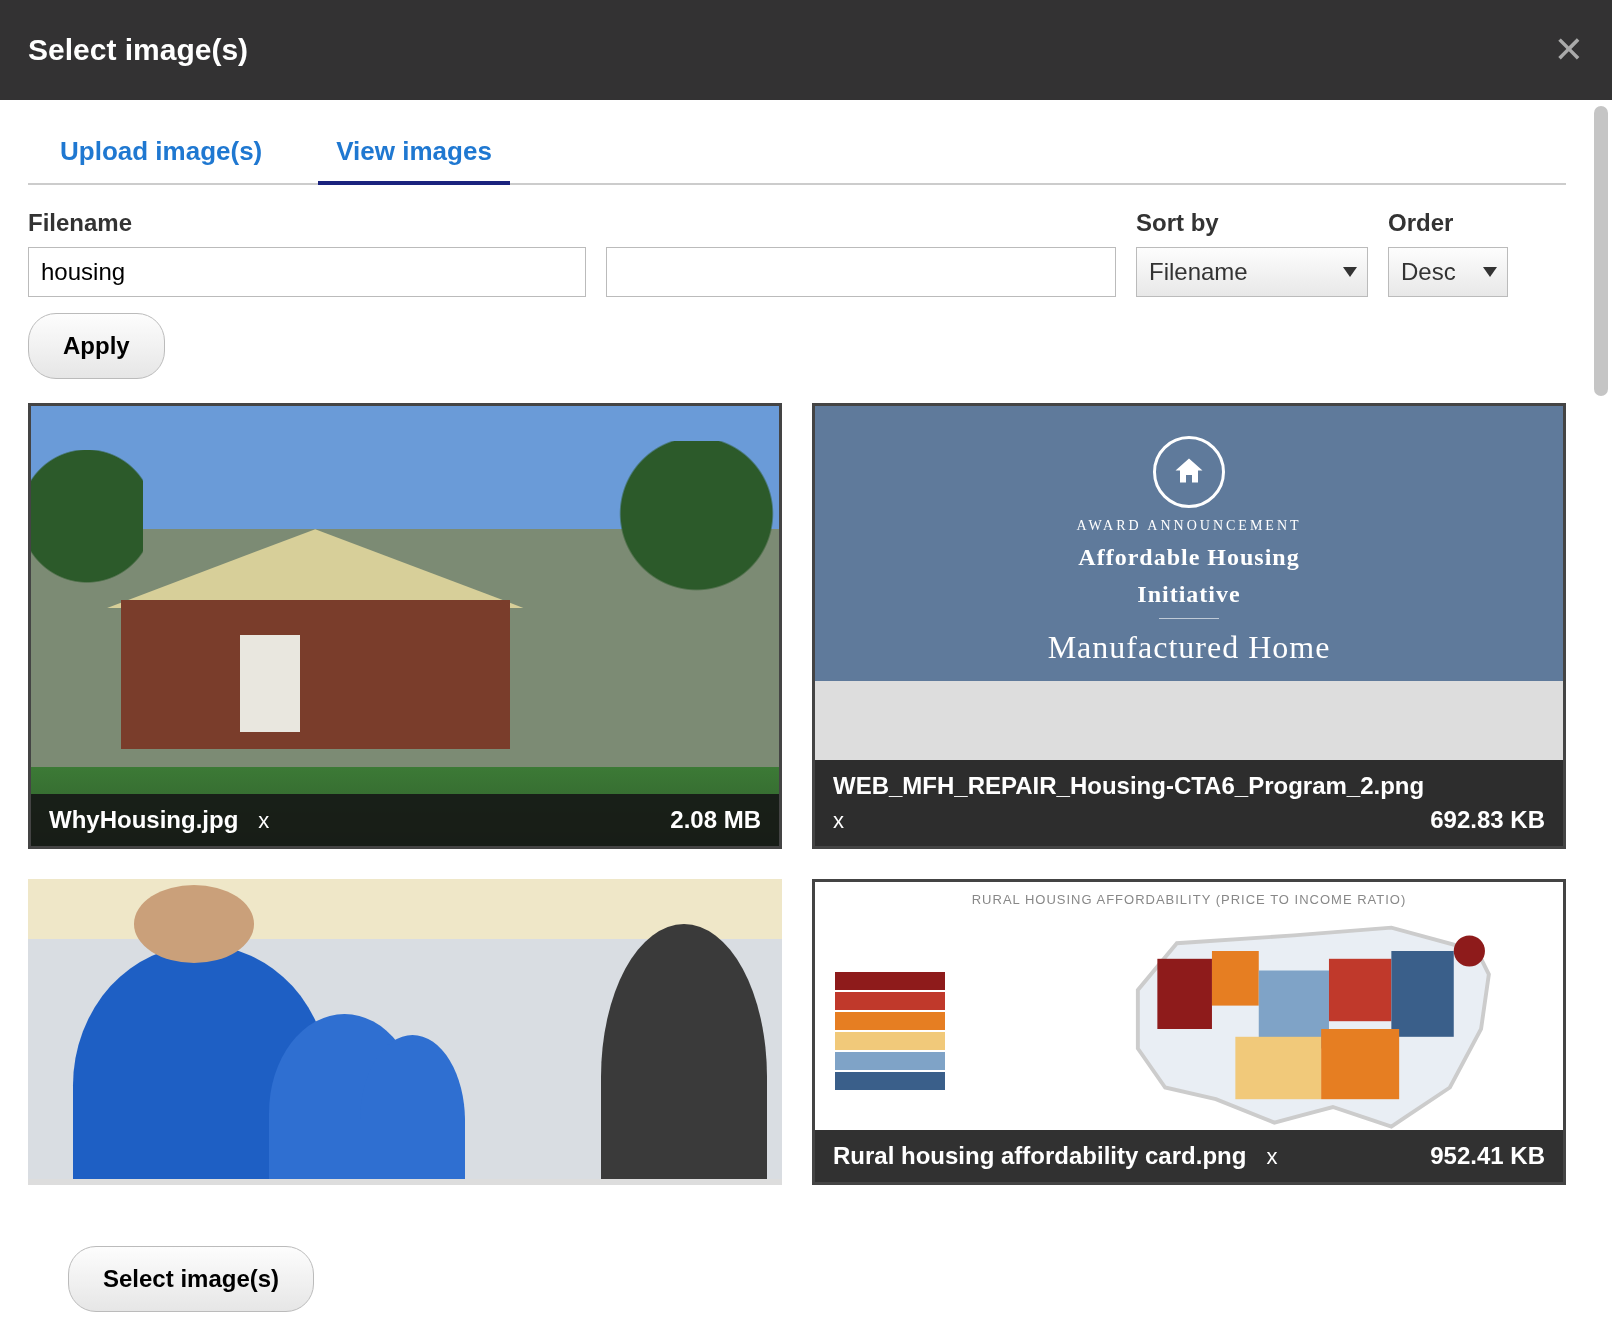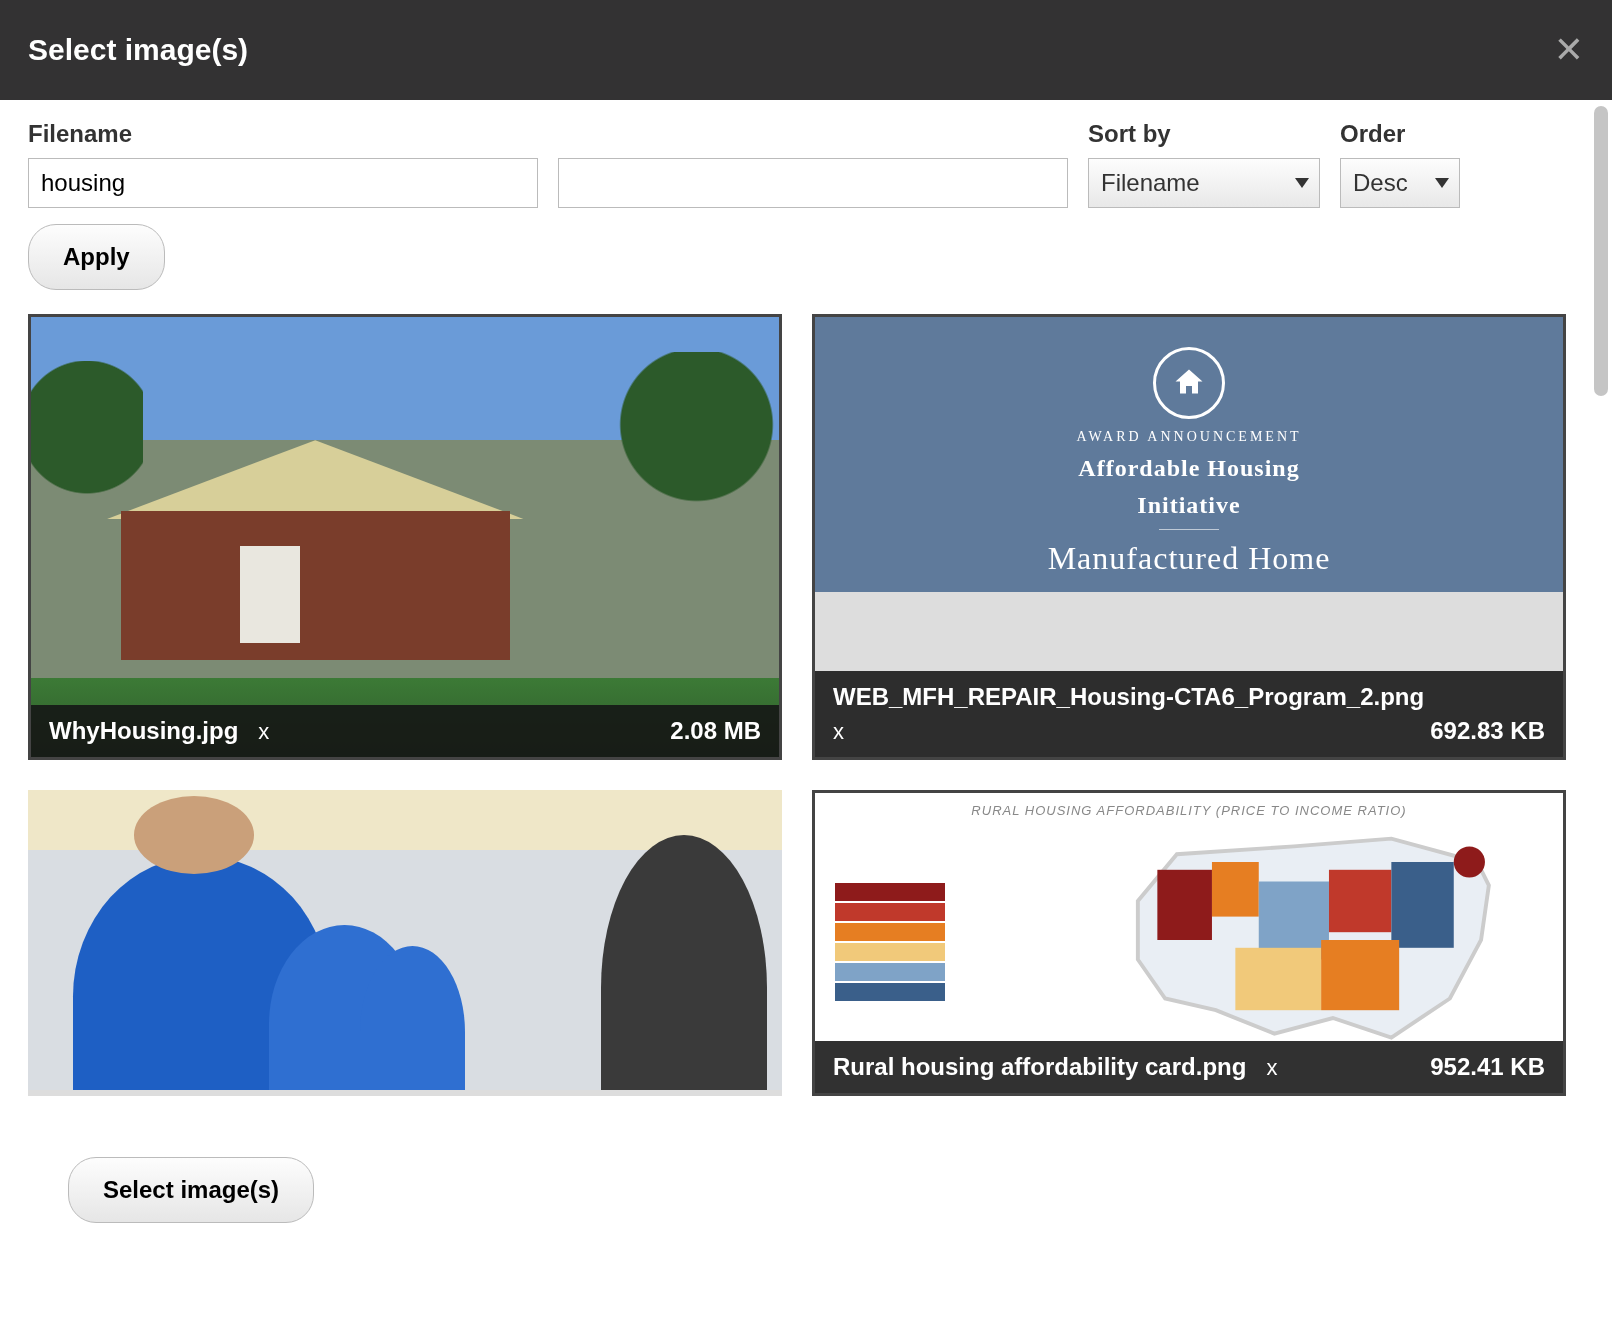--- a/index.html
+++ b/index.html
@@ -88,21 +88,21 @@
     }
     .field-group { display: flex; flex-direction: column; }
     .field-label { font-size: 24px; font-weight: 600; margin-bottom: 10px; }
     .text-input, .select {
       border: 1px solid #bbb;
       height: 50px;
       font-size: 24px;
       padding: 6px 12px;
       background: #fff;
     }
-    .filename-input { width: 510px; }
+    .filename-input { width: 558px; }
     .mime-input { width: 510px; }
     .select {
       background: linear-gradient(#fdfdfd, #e8e8e8);
       display: flex; align-items: center; justify-content: space-between;
       padding-right: 10px;
       cursor: pointer;
     }
     .sortby-select { width: 232px; }
     .order-select { width: 120px; }
     .caret {
@@ -194,21 +194,21 @@
        linear-gradient(to bottom, #efe7c8 0%, #efe7c8 20%, transparent 20%),
        #d9dde2; position:relative; }
     .person{position:absolute;bottom:0;background:#1e5fc4;border-top-left-radius:50% 60%;border-top-right-radius:50% 60%;}
     .personA{left:6%;width:34%;height:78%;}
     .personB{left:32%;width:20%;height:55%;background:#2f6fd1;}
     .personC{left:44%;width:14%;height:48%;background:#2f6fd1;}
     .personD{right:2%;width:22%;height:85%;background:#3a3a3a;}
     .head{position:absolute;background:#e2b48c;border-radius:50%;}
     .headA{left:14%;top:2%;width:16%;height:26%;background:#caa07a;}
 
-    .thumb4 .img-area { height: 300px; background:#fff; color:#999; position:relative;font-style:italic; }
+    .thumb4 .img-area { height: 300px; background:#fff; color:#999; position:relative; }
     .map-title{position:absolute;top:10px;left:0;right:0;text-align:center;font-size:13px;letter-spacing:1px;color:#888;}
     .us-map{position:absolute;top:30px;right:10px;width:64%;height:78%;}
     .legend{position:absolute;left:20px;top:90px;width:110px;}
     .legend div{height:18px;margin-bottom:2px;font-size:8px;color:#fff;padding:4px 6px;}
     .l1{background:#8e1b1b;} .l2{background:#c0392b;} .l3{background:#e67e22;}
     .l4{background:#f1c97a;color:#666;} .l5{background:#7fa3c7;} .l6{background:#3a5f8a;}
 
     .footer {
       padding: 30px 40px;
       border-top: 1px solid transparent;
@@ -221,20 +221,24 @@
 
   <div class="modal-header">
     <div class="modal-title">Select image(s)</div>
     <div class="close-icon">✕</div>
   </div>
 
   <div class="modal-body-wrap">
     <div class="fake-scrollbar"></div>
     <div class="modal-body">
 
+      <div class="tabs">
+        <div class="tab">Upload image(s)</div>
+        <div class="tab active">View images</div>
+      </div>
 
       <div class="filters">
         <div class="field-group">
           <div class="field-label">Filename</div>
           <input class="text-input filename-input" type="text" value="housing" style="">
         </div>
         <div class="field-group">
           <input class="text-input mime-input" type="text" value="" style="">
         </div>
         <div class="field-group">

